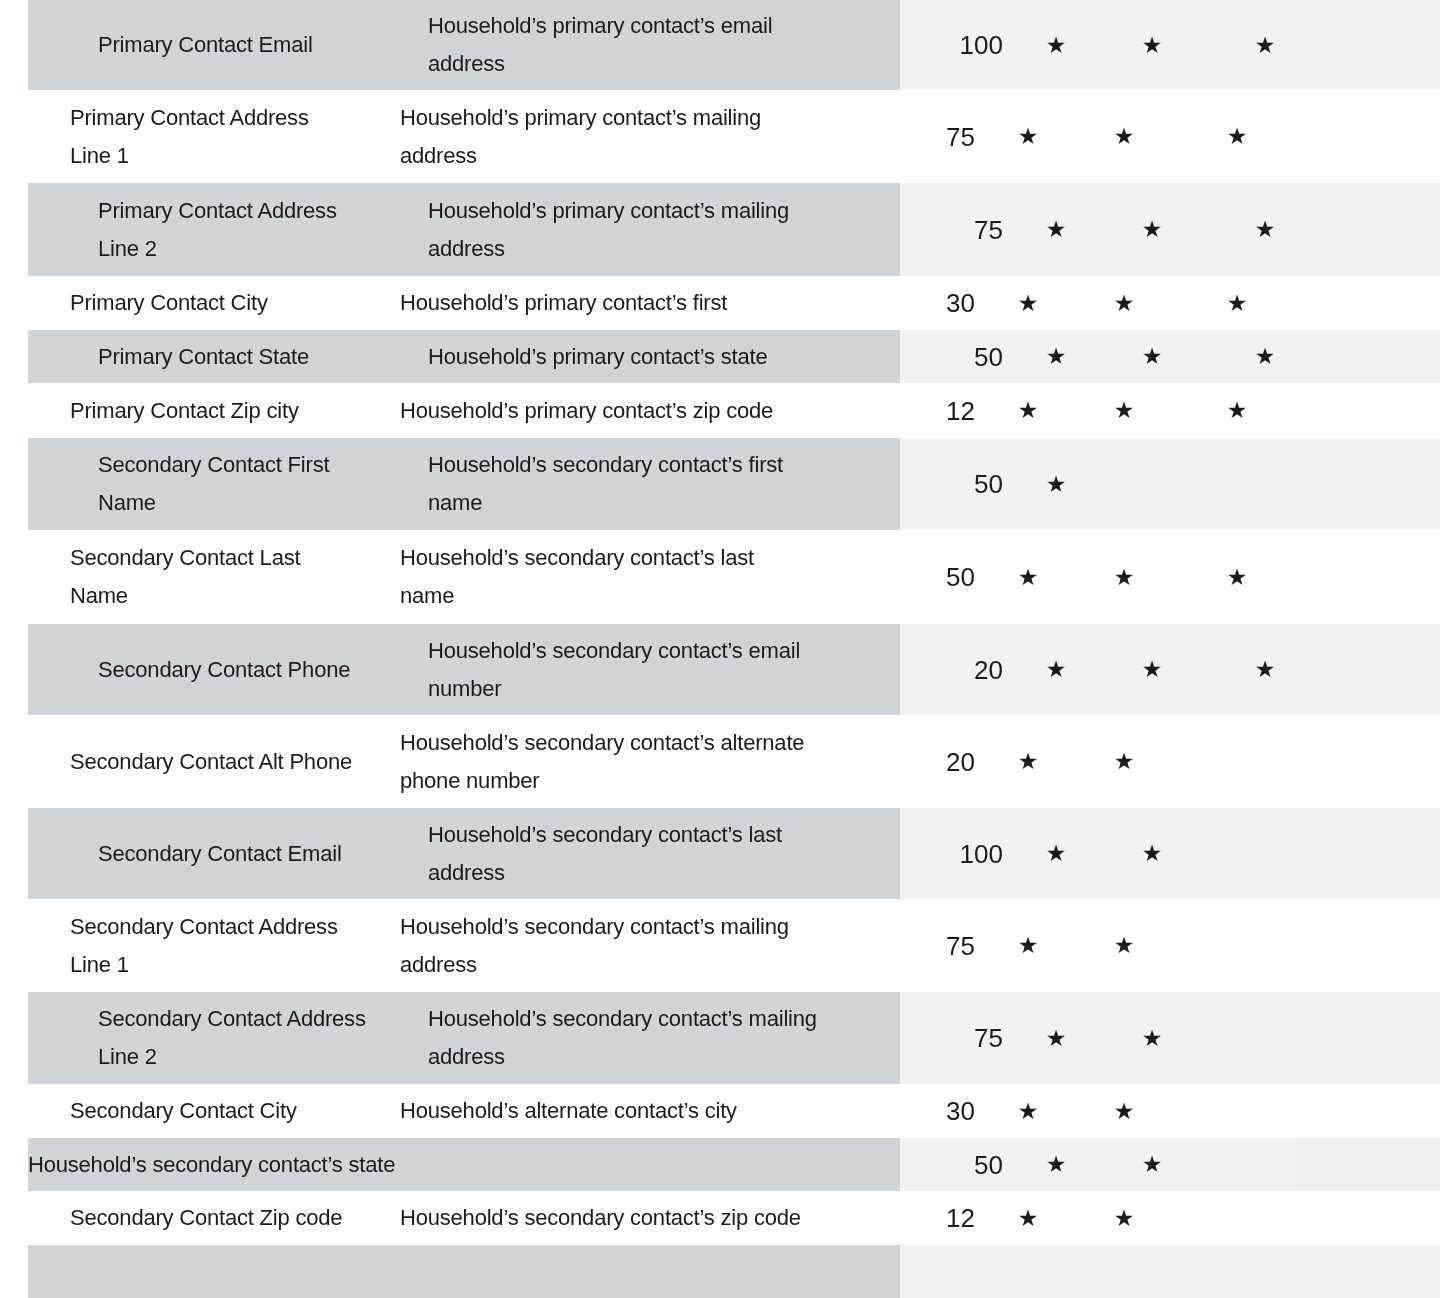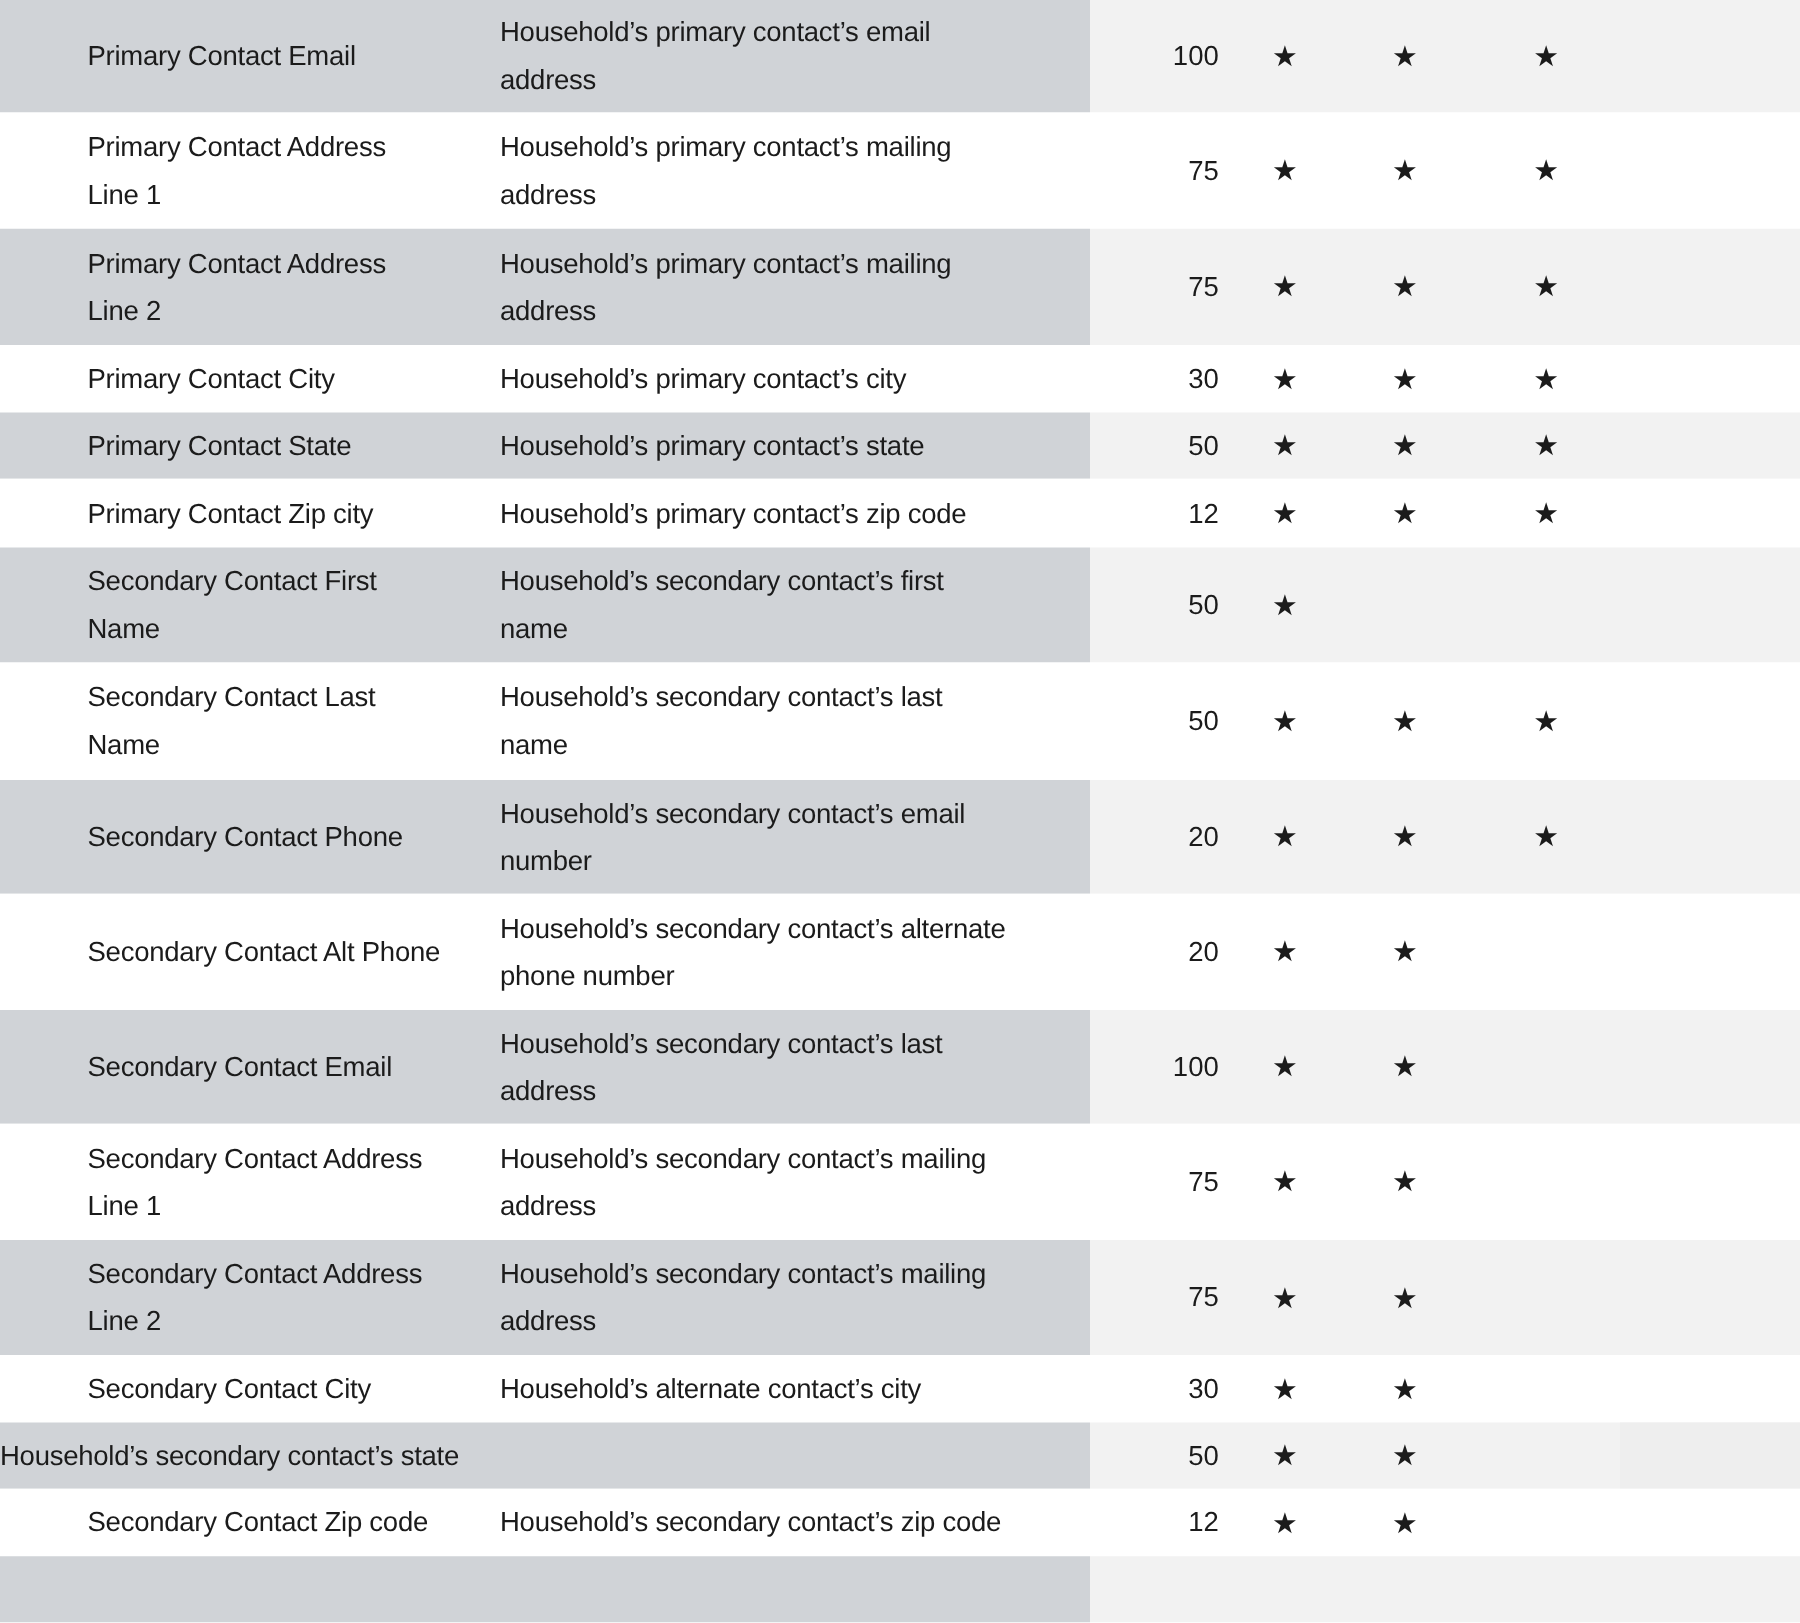--- a/index.html
+++ b/index.html
@@ -15,28 +15,28 @@
     font-family:"Liberation Sans", sans-serif;
     color:var(--text);
     font-size:22px;
     line-height:38px;
     letter-spacing:-0.2px;
   }
   .table{width:1440px;display:flex;flex-direction:column;}
   .row{display:flex;width:1440px;}
   .left{width:872px;display:flex;align-items:center;}
   .right{flex:1;display:flex;align-items:center;position:relative;}
-  .row.odd  .left{background:var(--row-gray);}
+  .row.odd  .left{background:var(--row-gray);margin-left:28px;}
   .row.even .left{background:#ffffff;}
   .row.odd  .right{background:var(--panel-gray);}
   .row.even .right{background:#ffffff;}
   .cell{white-space:pre-line;}
   .field{margin-left:70px;width:330px;}
   .desc{width:462px;}
-  .num{width:103px;text-align:right;font-size:22px;letter-spacing:0;}
+  .num{width:103px;text-align:right;font-size:26px;letter-spacing:0;}
   .star{text-align:center;font-size:23px;line-height:23px;letter-spacing:0;}
   .star.s1{width:106px;}
   .star.s2{width:86px;}
   .star.s3{width:140px;}
   .patch{position:absolute;right:0;top:0;bottom:0;width:144px;background:var(--patch-gray);}
 </style>
 </head>
 <body>
 
 <div class="table">
@@ -81,21 +81,21 @@
       <div class="cell num">75</div>
       <div class="cell star s1">★</div>
       <div class="cell star s2">★</div>
       <div class="cell star s3">★</div>
     </div>
   </div>
 
   <div class="row even" style="height:54px">
     <div class="left">
       <div class="cell field">Primary Contact City</div>
-      <div class="cell desc">Household’s primary contact’s city</div>
+      <div class="cell desc">Household’s primary contact’s first</div>
     </div>
     <div class="right">
       <div class="cell num">30</div>
       <div class="cell star s1">★</div>
       <div class="cell star s2">★</div>
       <div class="cell star s3">★</div>
     </div>
   </div>
 
   <div class="row odd" style="height:53px">

